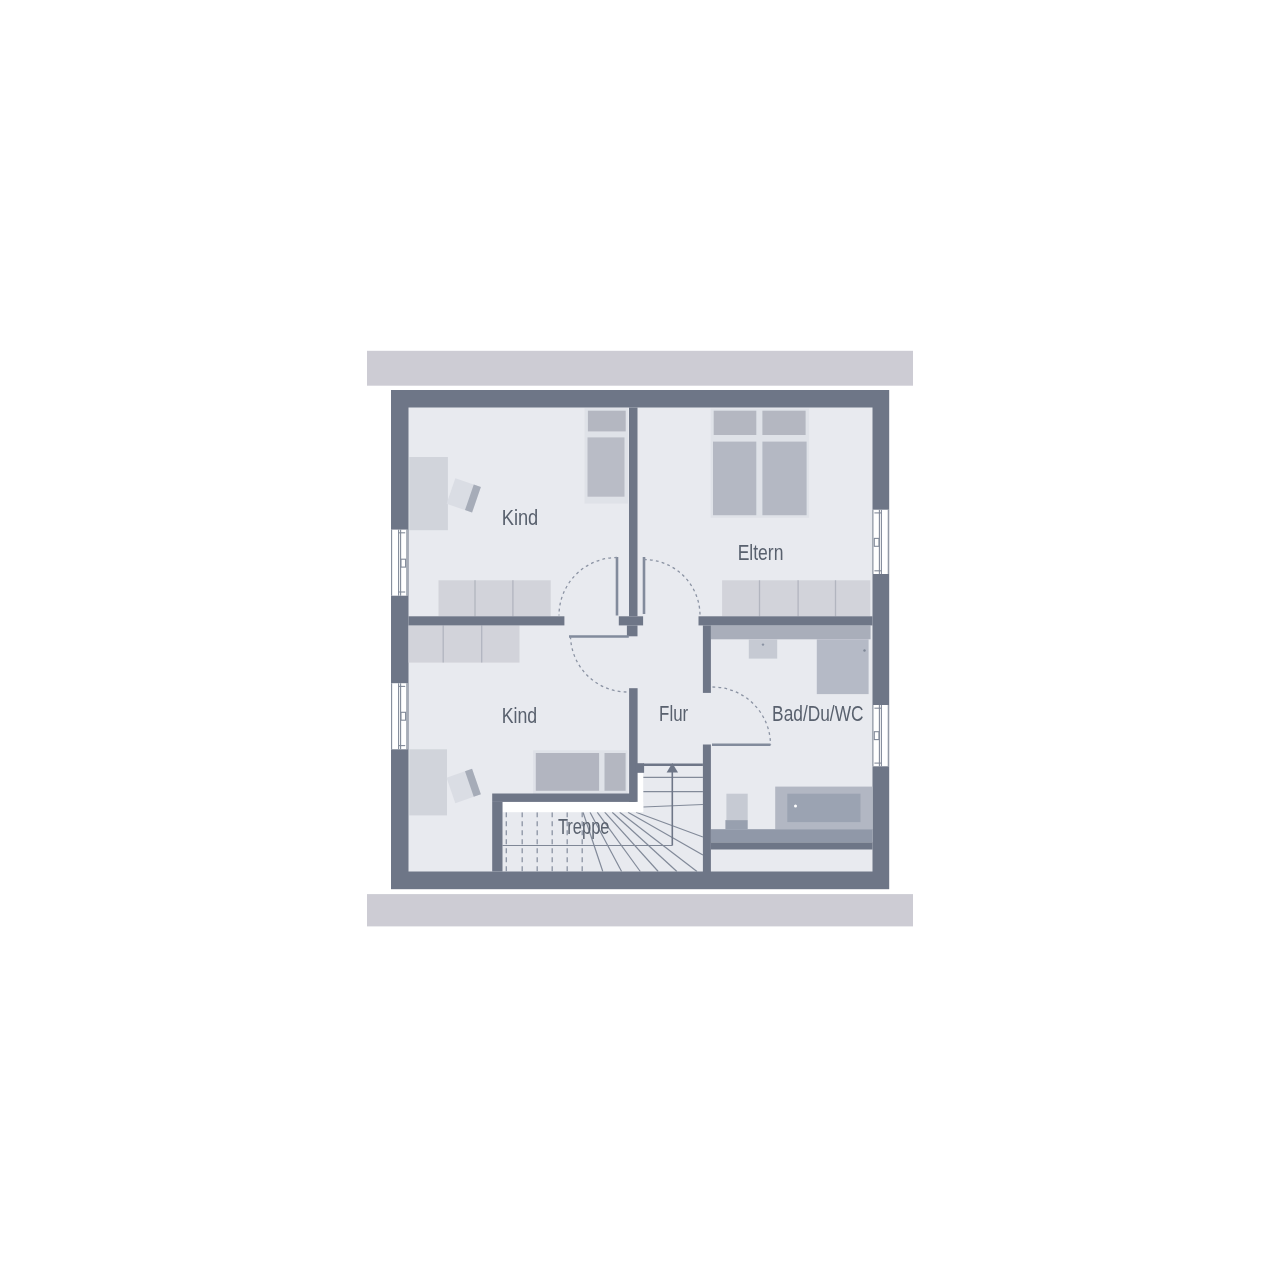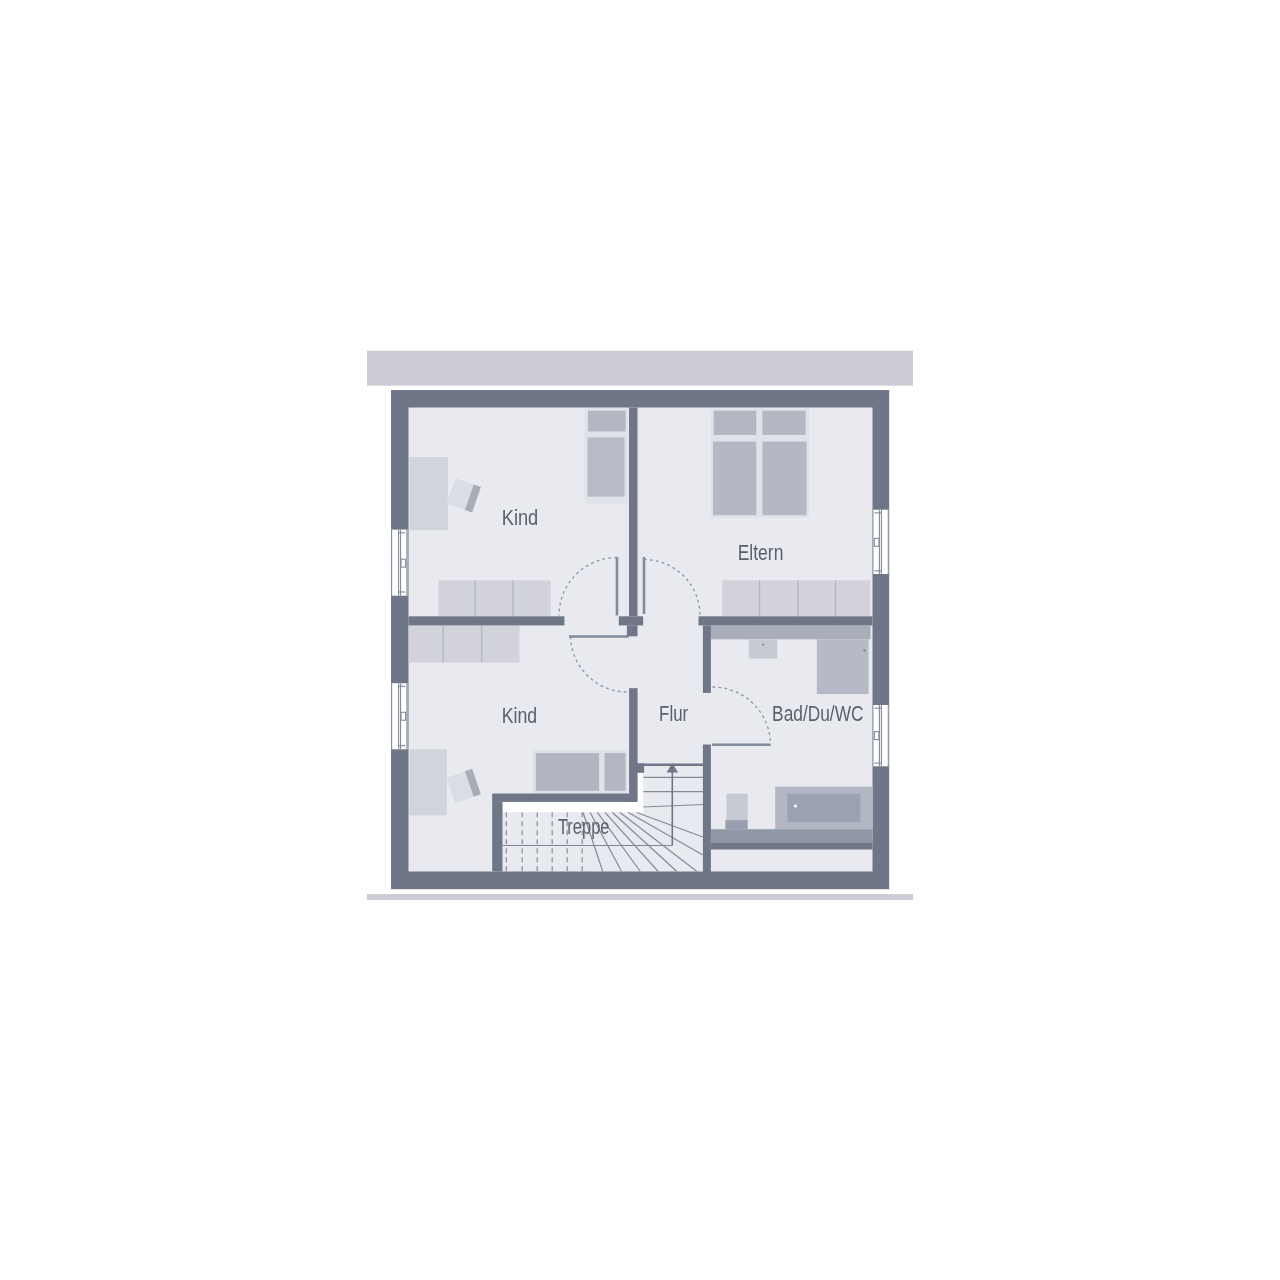--- a/index.html
+++ b/index.html
@@ -1,16 +1,16 @@
 <!DOCTYPE html>
 <html><head>
 <meta charset="utf-8">
 <style>
   html,body{margin:0;padding:0;background:#ffffff;}
-  .page{width:1280px;height:900px;position:relative;font-family:"Liberation Sans",sans-serif;}
+  .page{width:1280px;height:1280px;position:relative;font-family:"Liberation Sans",sans-serif;}
   svg{position:absolute;top:0;left:0;}
   text{font-family:"Liberation Sans",sans-serif;}
 </style>
 </head>
 <body>
 <div class="page">
 <svg width="1280" height="1280" viewBox="0 0 1280 1280">
   <rect x="0" y="0" width="1280" height="1280" fill="#ffffff"></rect>
 
   <rect x="367" y="350.8" width="546" height="34.9" fill="#cdccd4"></rect>

